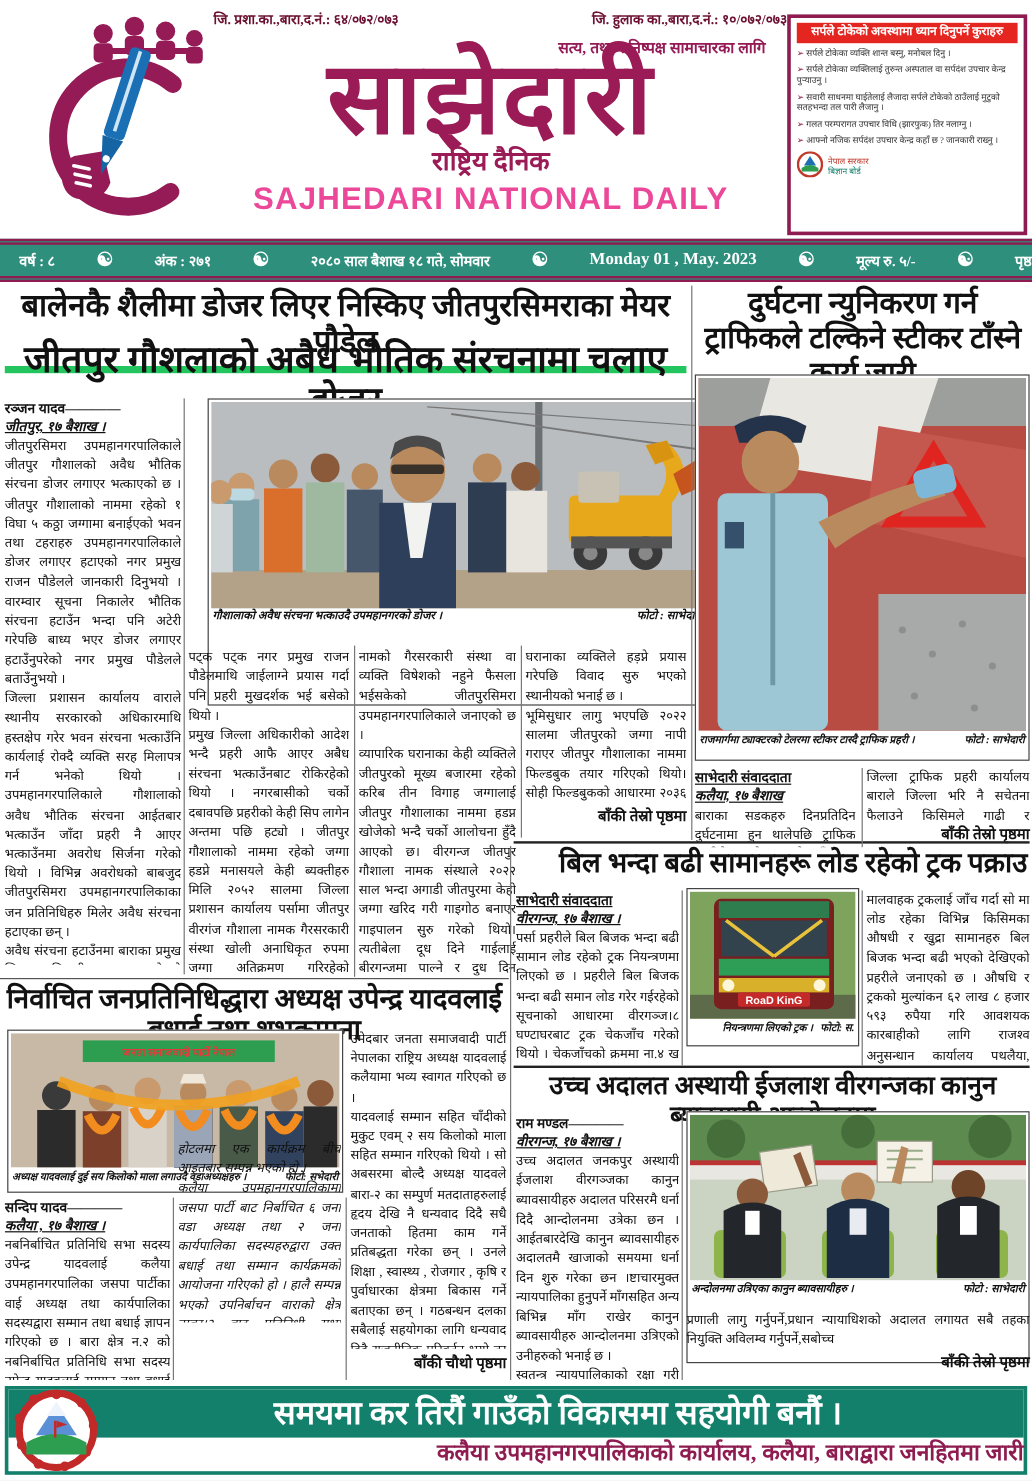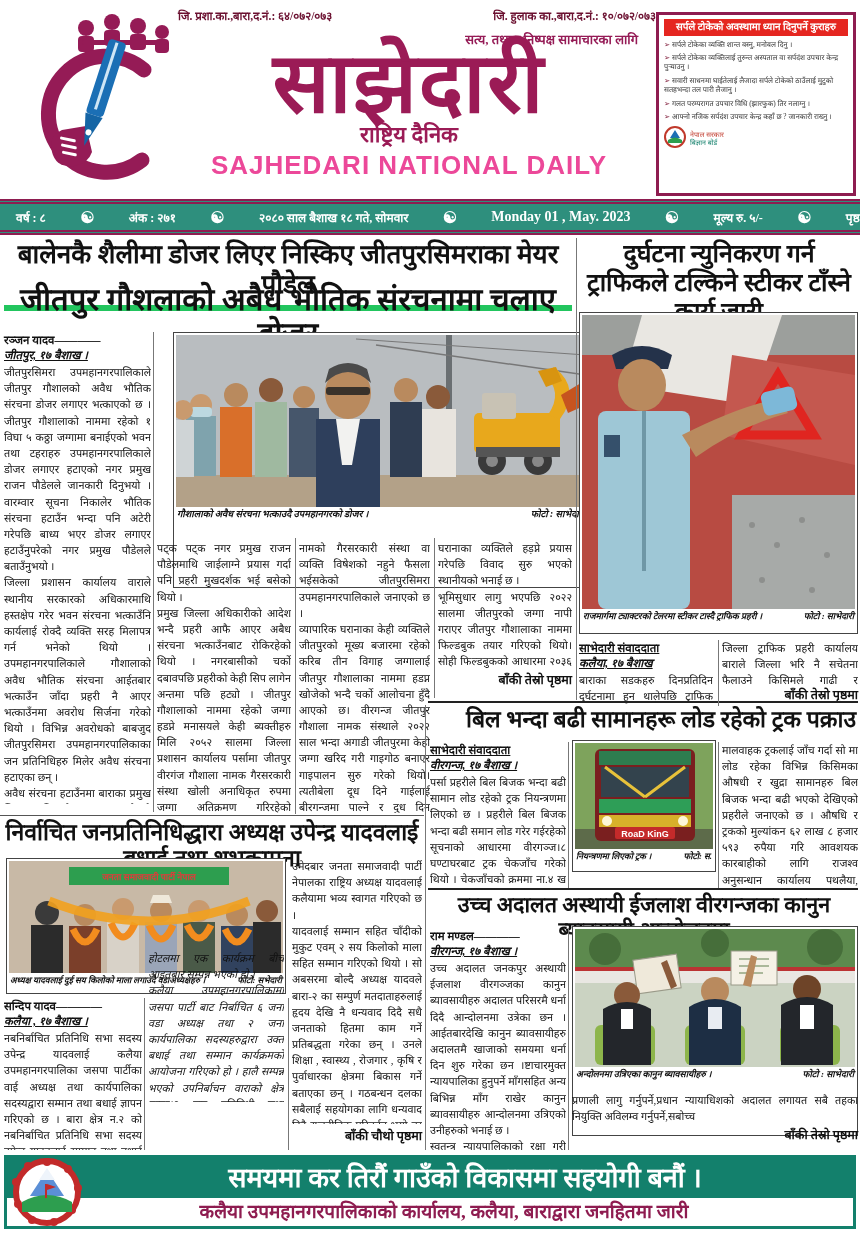--- a/index.html
+++ b/index.html
@@ -39,21 +39,21 @@
   .dateline{font-weight:bold;font-style:italic;text-decoration:underline;font-size:11.5px;margin-bottom:2px;}
   .photo-box{border:1px solid #444;background:#fff;padding:2px;box-sizing:border-box;}
   .photo-box svg{display:block;}
   .caption{display:flex;justify-content:space-between;gap:4px;font-size:9.5px;font-weight:bold;font-style:italic;padding:2px 1px 0 1px;line-height:1.2;}
   .more{font-weight:bold;font-size:12.5px;text-align:right;margin-top:3px;}
   .vdiv{position:absolute;width:1px;background:#777;}
   .hdiv{position:absolute;height:2px;background:#222;}
   
   .banner{position:absolute;left:4px;top:1155px;width:852px;height:74px;border:3px solid #13806c;box-sizing:border-box;background:#fff;}
   .banner-row1{height:40px;background:#13806c;color:#fff;font-size:27px;font-weight:bold;text-align:center;line-height:40px;padding-left:70px;}
-  .banner-row2{height:28px;color:#8e1c50;font-size:19px;font-weight:bold;text-align:center;line-height:28px;padding-left:28px;}
+  .banner-row2{height:28px;color:#8e1c50;font-size:19px;font-weight:bold;text-align:right;line-height:28px;padding-left:28px;}
 </style>
 </head>
 <body>
 
 <div class="page">
 
   <div class="reg-row">
     <span>जि. प्रशा.का.,बारा,द.नं.: ६४/०७२/०७३</span>
     <span>जि. हुलाक का.,बारा,द.नं.: १०/०७२/०७३</span>
   </div>
@@ -275,21 +275,21 @@
         <rect x="26" y="24" width="88" height="30" fill="#33434d"></rect>
         <path d="M30 24 L70 54 M110 24 L70 54" stroke="#e8c23a" stroke-width="3" fill="none"></path>
         <rect x="24" y="56" width="92" height="14" fill="#2e9e57"></rect>
         <rect x="24" y="72" width="92" height="12" fill="#d8b02a"></rect>
         <circle cx="32" cy="78" r="5" fill="#fdf6d8"></circle>
           <circle cx="108" cy="78" r="5" fill="#fdf6d8"></circle>
         <rect x="40" y="84" width="60" height="12" rx="2" fill="#c42a2a"></rect>
       </g>
       <text x="70" y="94" text-anchor="middle" font-size="9" font-family="Liberation Sans,sans-serif" font-weight="bold" fill="#ffffff">RoaD KinG</text>
     </svg>
-    <div class="caption" style="font-size:8.6px;">
+    <div class="caption" style="font-size:8.6px;margin-left:26px;">
       <span>नियन्त्रणमा लिएको ट्रक ।</span>
       <span>फोटो: स.</span>
     </div>
   </div>
 
   <div class="abs col" style="left:722px;top:742px;width:136px;height:146px;">मालवाहक ट्रकलाई जाँच गर्दा सो मा लोड रहेका विभिन्न किसिमका औषधी र खुद्रा सामानहरु बिल बिजक भन्दा बढी भएको देखिएको प्रहरीले जनाएको छ । औषधि र ट्रकको मुल्यांकन ६२ लाख ८ हजार ५९३ रुपैया गरि आवशयक कारबाहीको लागि राजश्व अनुसन्धान कार्यालय पथलैया, बारामा वुझाइएको जिल्ला प्रहरी कार्यालय पर्साले जनाएको छ ।</div>
 
   <div class="hdiv" style="left:0;top:815px;width:424px;height:1px;background:#555;"></div>
   <div class="abs headline-md" style="left:0px;top:820px;width:424px;font-size:23px;">निर्वाचित जनप्रतिनिधिद्धारा अध्यक्ष उपेन्द्र यादवलाई बधाई तथा शुभकामना</div>
 

